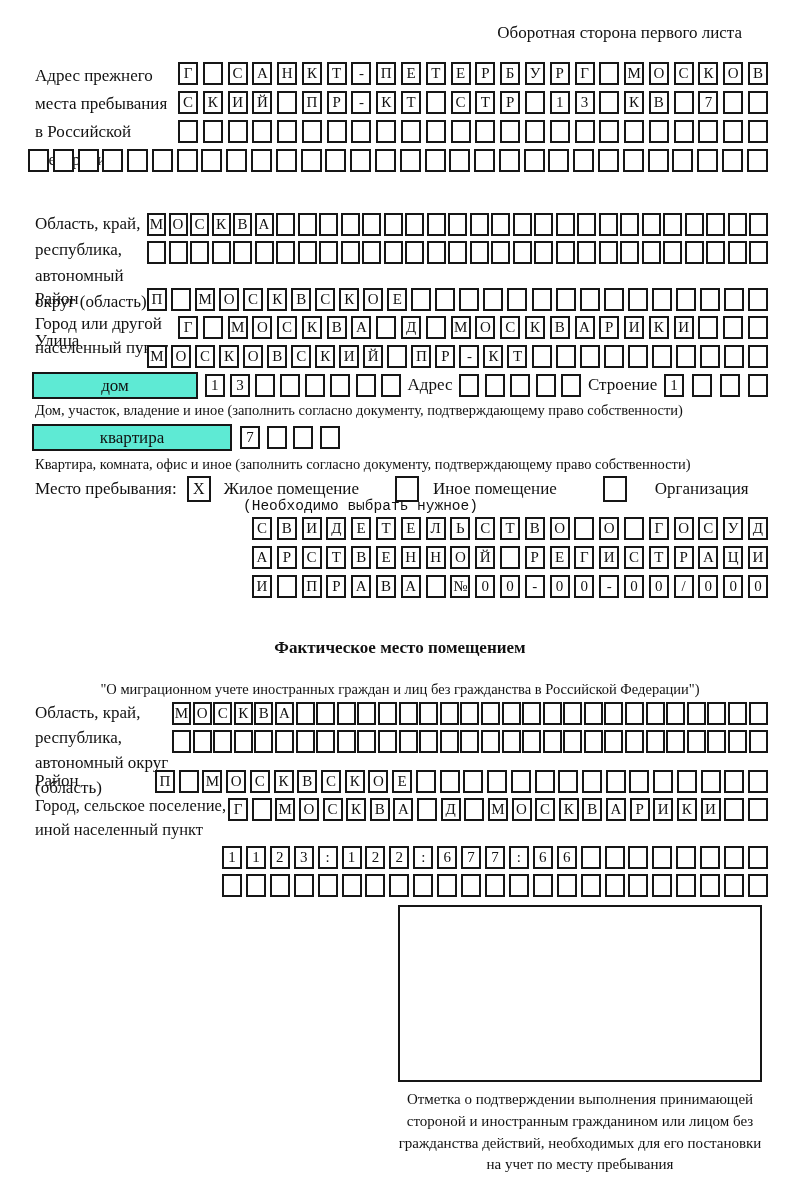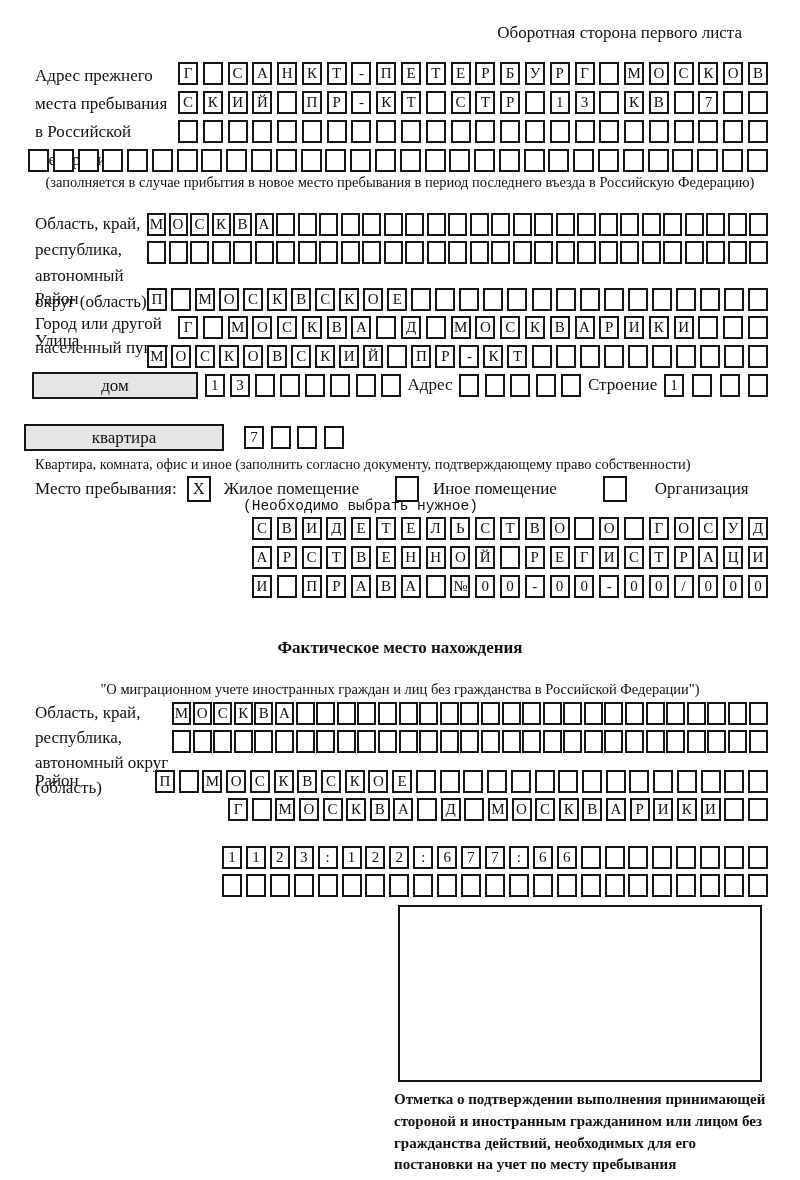--- a/index.html
+++ b/index.html
@@ -9,26 +9,26 @@
   .lbl{font-size:17px;line-height:1.55;color:#111;}
   .note{font-size:14.5px;color:#111;}
   .title{font-size:17px;font-weight:bold;color:#111;}
   .cells{display:flex;justify-content:space-between;}
   .cell{flex:0 0 19px;height:23px;border:2px solid #161616;box-sizing:border-box;
         display:flex;align-items:center;justify-content:center;
         font-size:15px;line-height:1;background:#fff;}
   .cells.w20 .cell{flex-basis:20px;}
   .cells.w21 .cell{flex-basis:21px;}
   .labelbox{border:2px solid #161616;box-sizing:border-box;height:27px;
-            display:flex;align-items:center;justify-content:center;font-size:17px;background:#e5e5e5;}
+            display:flex;align-items:center;justify-content:center;font-size:17px;background:#5eead4;}
   .chk{width:24px;height:26px;border:2px solid #161616;box-sizing:border-box;
        display:flex;align-items:center;justify-content:center;font-size:16px;background:#fff;}
   .inline{display:flex;align-items:center;}
   .stampbox{border:2px solid #161616;box-sizing:border-box;background:#fff;}
-  .caption{font-size:15px;font-weight:bold;text-align:left;line-height:1.45;}
+  .caption{font-size:15px;font-weight:normal;text-align:center;line-height:1.45;}
   .center{left:0;right:0;text-align:center;}
 </style>
 </head>
 <body>
 
 <div id="page">
 
   <div class="abs lbl" style="top:20px;right:58px;">Оборотная сторона первого листа</div>
 
   <div class="abs lbl" style="top:62px;left:35px;width:142px;line-height:28px;">Адрес прежнего места пребывания в Российской Федерации</div>
@@ -135,21 +135,20 @@
       <span class="cell"></span>
       <span class="cell"></span>
       <span class="cell"></span>
       <span class="cell"></span>
       <span class="cell"></span>
       <span class="cell"></span>
       <span class="cell"></span>
       <span class="cell"></span>
       <span class="cell"></span>
     </div>
-  <div class="abs note center" style="top:174px;">(заполняется в случае прибытия в новое место пребывания в период последнего въезда в Российскую Федерацию)</div>
 
 
   <div class="abs lbl" style="top:211px;left:35px;width:112px;line-height:26px;">Область, край, республика, автономный округ (область)</div>
   <div class="abs cells" style="top:213px;left:147px;width:621px;">
       <span class="cell">М</span>
       <span class="cell">О</span>
       <span class="cell">С</span>
       <span class="cell">К</span>
       <span class="cell">В</span>
       <span class="cell">А</span>
@@ -318,22 +317,23 @@
         <span class="cell"></span>
       </div>
     <div class="lbl">Строение</div>
     <div class="cells w20" style="width:104px;">
         <span class="cell">1</span>
         <span class="cell"></span>
         <span class="cell"></span>
         <span class="cell"></span>
       </div>
   </div>
-
-  <div class="abs inline" style="top:424px;left:24px;gap:12px;">
+  <div class="abs note" style="top:402px;left:35px;">Дом, участок, владение и иное (заполнить согласно документу, подтверждающему право собственности)</div>
+
+  <div class="abs inline" style="top:424px;left:32px;">
     <div class="labelbox" style="width:200px;">квартира</div>
     <div class="cells w20" style="width:100px;margin-left:8px;">
         <span class="cell">7</span>
         <span class="cell"></span>
         <span class="cell"></span>
         <span class="cell"></span>
       </div>
   </div>
   <div class="abs note" style="top:456px;left:35px;">Квартира, комната, офис и иное (заполнить согласно документу, подтверждающему право собственности)</div>
 
@@ -411,21 +411,21 @@
       <span class="cell">0</span>
       <span class="cell">-</span>
       <span class="cell">0</span>
       <span class="cell">0</span>
       <span class="cell">/</span>
       <span class="cell">0</span>
       <span class="cell">0</span>
       <span class="cell">0</span>
     </div>
 
-  <div class="abs title center" style="top:638px;">Фактическое место нахождения</div>
+  <div class="abs title center" style="top:638px;">Фактическое место помещением</div>
   <div class="abs note center" style="top:681px;">"О миграционном учете иностранных граждан и лиц без гражданства в Российской Федерации")</div>
 
   <div class="abs lbl" style="top:700px;left:35px;width:155px;line-height:25px;">Область, край, республика, автономный округ (область)</div>
   <div class="abs cells" style="top:702px;left:172px;width:596px;">
       <span class="cell">М</span>
       <span class="cell">О</span>
       <span class="cell">С</span>
       <span class="cell">К</span>
       <span class="cell">В</span>
       <span class="cell">А</span>
@@ -508,20 +508,21 @@
       <span class="cell"></span>
       <span class="cell"></span>
       <span class="cell"></span>
       <span class="cell"></span>
       <span class="cell"></span>
       <span class="cell"></span>
       <span class="cell"></span>
       <span class="cell"></span>
     </div>
 
+  <div class="abs lbl" style="top:794px;left:35px;width:195px;line-height:24px;font-size:16.5px;">Город, сельское поселение, иной населенный пункт</div>
   <div class="abs cells w20" style="top:798px;left:228px;width:540px;">
       <span class="cell">Г</span>
       <span class="cell"></span>
       <span class="cell">М</span>
       <span class="cell">О</span>
       <span class="cell">С</span>
       <span class="cell">К</span>
       <span class="cell">В</span>
       <span class="cell">А</span>
       <span class="cell"></span>

